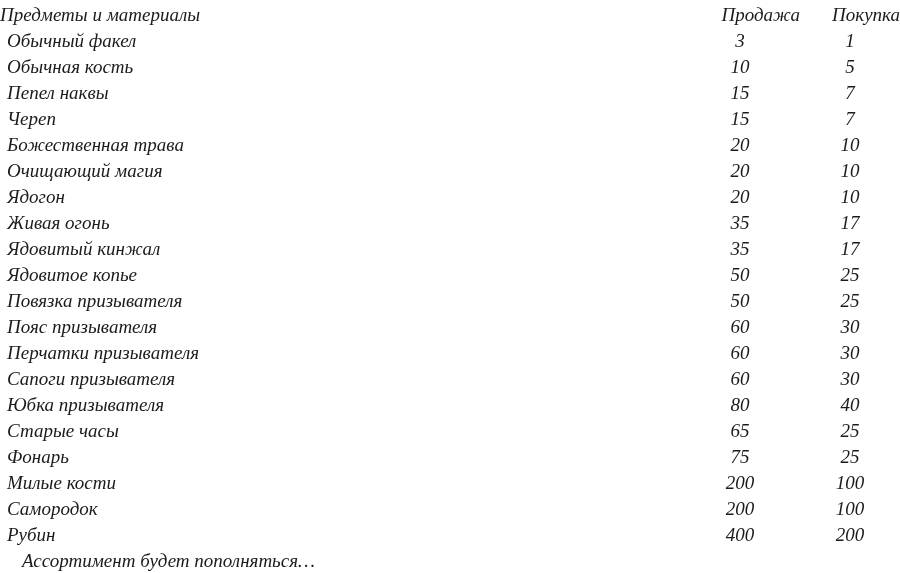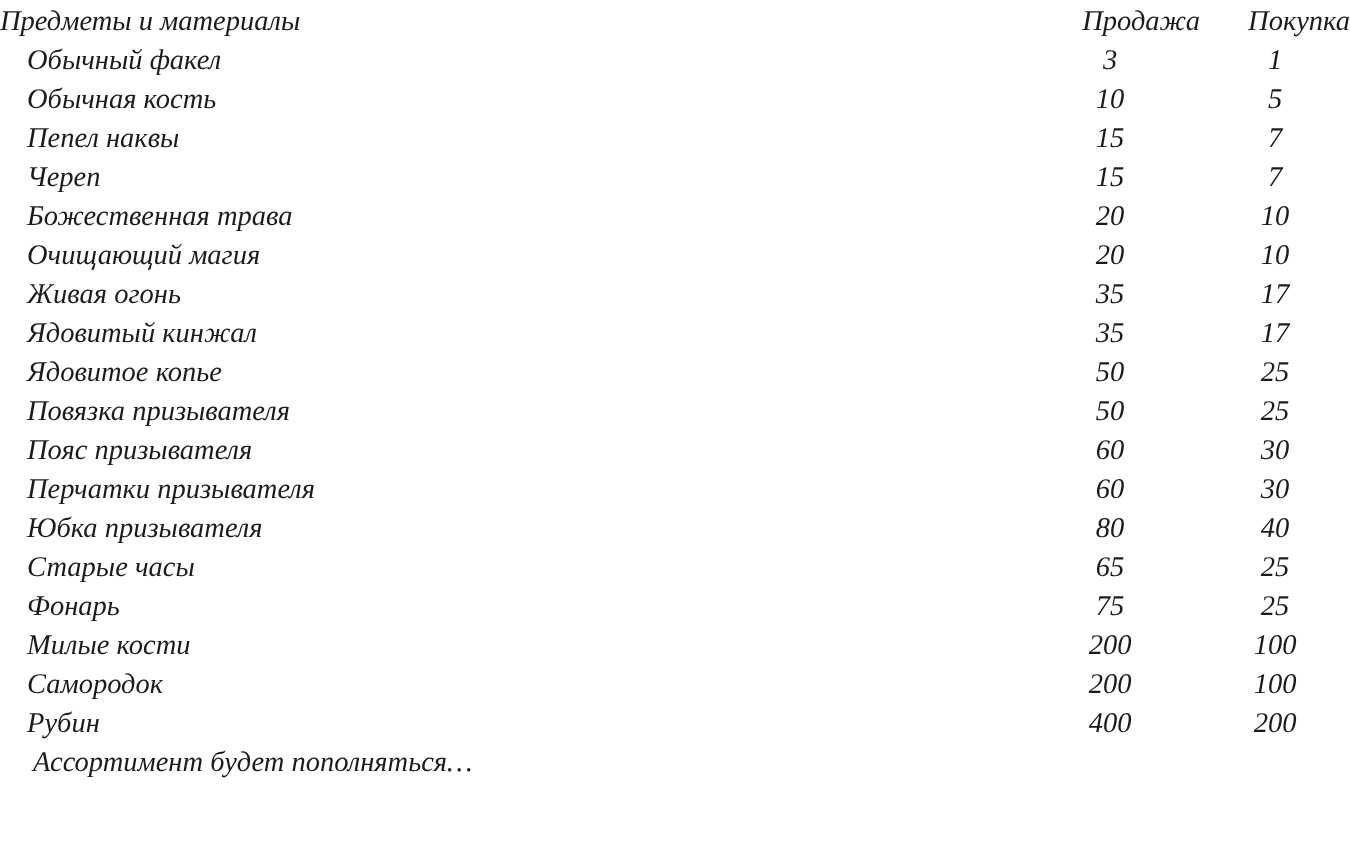--- a/index.html
+++ b/index.html
@@ -28,21 +28,21 @@
     font-size: 19px;
     line-height: 26px;
     height: 26px;
     padding: 0;
     white-space: nowrap;
     overflow: hidden;
     vertical-align: top;
   }
   th.h-items { text-align: left; }
   th.h-num   { text-align: right; }
-  td.name    { text-align: left; padding-left: 18px; }
+  td.name    { text-align: left; padding-left: 7px; }
   td.num     { text-align: center; }
   td.footer  { text-align: left; padding-left: 22px; }
 </style>
 </head>
 <body>
 
 <table class="price-table">
   <colgroup>
     <col class="c-name">
     <col class="c-sell">
@@ -80,20 +80,25 @@
       <td class="name">Божественная трава</td>
       <td class="num">20</td>
       <td class="num">10</td>
     </tr>
     <tr>
       <td class="name">Очищающий магия</td>
       <td class="num">20</td>
       <td class="num">10</td>
     </tr>
     <tr>
+      <td class="name">Ядогон</td>
+      <td class="num">20</td>
+      <td class="num">10</td>
+    </tr>
+    <tr>
       <td class="name">Живая огонь</td>
       <td class="num">35</td>
       <td class="num">17</td>
     </tr>
     <tr>
       <td class="name">Ядовитый кинжал</td>
       <td class="num">35</td>
       <td class="num">17</td>
     </tr>
     <tr>
@@ -106,20 +111,25 @@
       <td class="num">50</td>
       <td class="num">25</td>
     </tr>
     <tr>
       <td class="name">Пояс призывателя</td>
       <td class="num">60</td>
       <td class="num">30</td>
     </tr>
     <tr>
       <td class="name">Перчатки призывателя</td>
+      <td class="num">60</td>
+      <td class="num">30</td>
+    </tr>
+    <tr>
+      <td class="name">Сапоги призывателя</td>
       <td class="num">60</td>
       <td class="num">30</td>
     </tr>
     <tr>
       <td class="name">Юбка призывателя</td>
       <td class="num">80</td>
       <td class="num">40</td>
     </tr>
     <tr>
       <td class="name">Старые часы</td>

